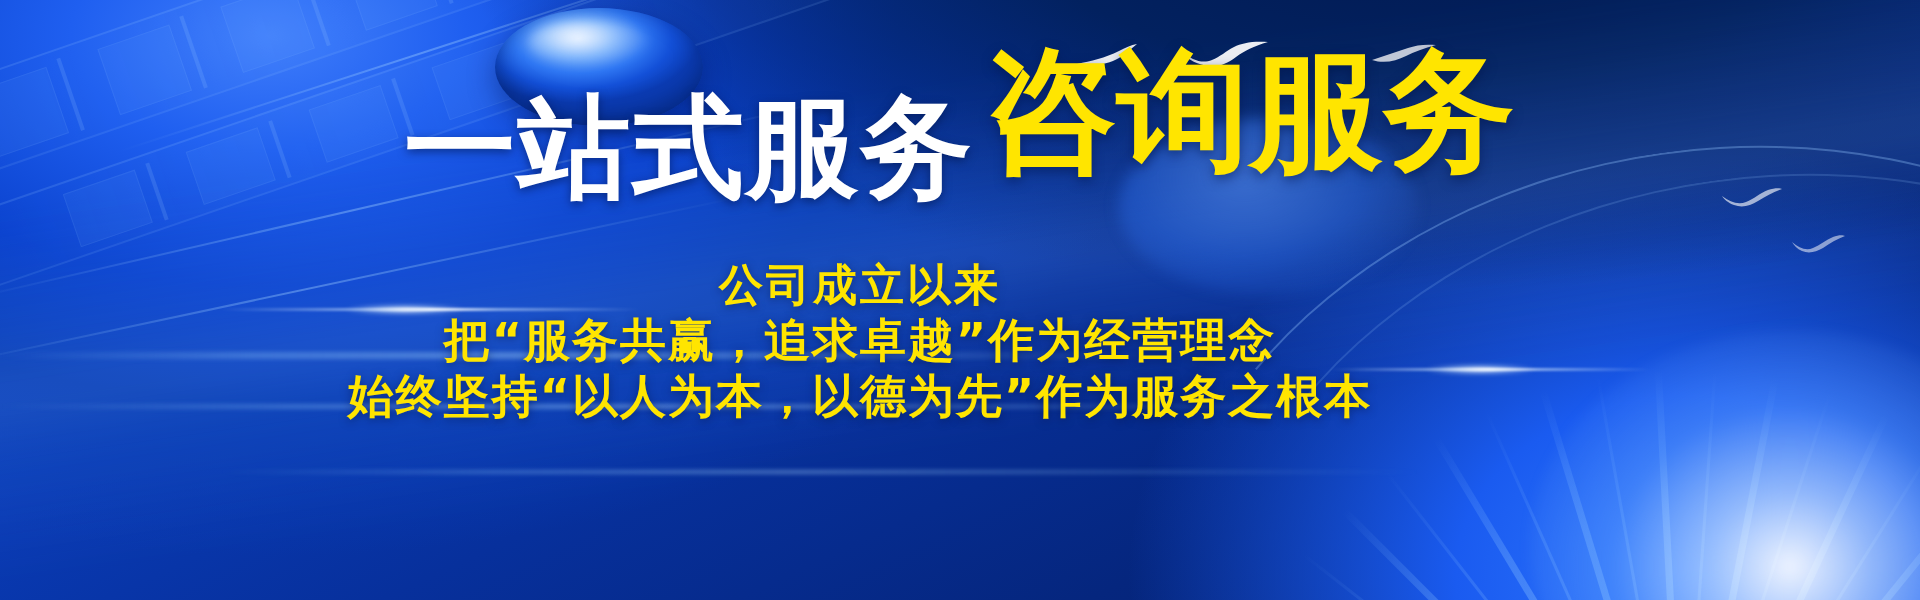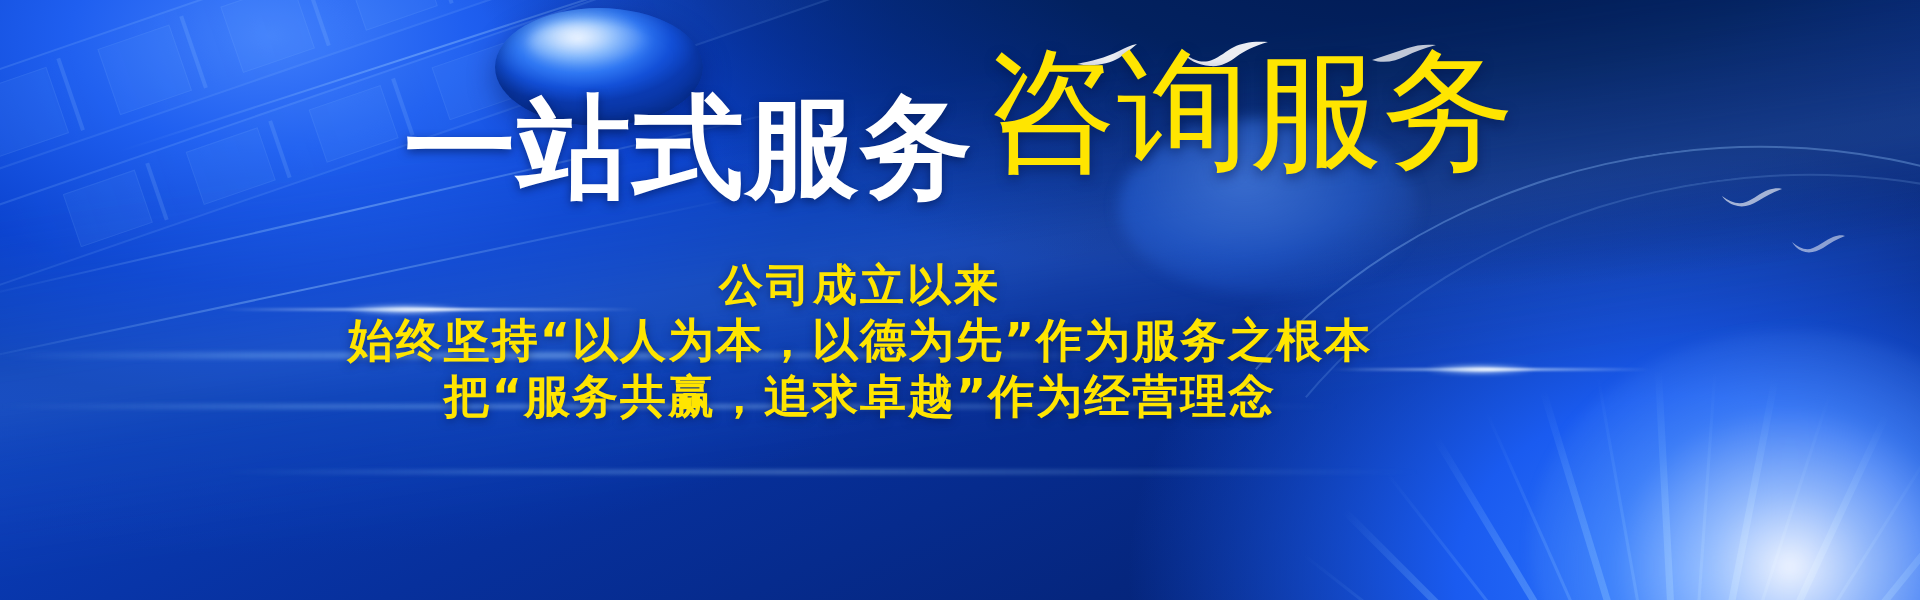--- a/index.html
+++ b/index.html
@@ -171,21 +171,21 @@
     font-weight:700;
     color:#ffffff;
     letter-spacing:2px;
     line-height:1;
     text-shadow:0 3px 10px rgba(0,18,70,.55);
     vertical-align:baseline;
     margin-top:13px;
   }
   .hl-yellow{
     font-size:132px;
-    font-weight:400;
+    font-weight:700;
     color:#ffe500;
     letter-spacing:1px;
     line-height:1;
     position:relative;
     top:-30px;
     margin-left:10px;
     text-shadow:0 4px 12px rgba(0,18,70,.5);
   }
 
   .subtitle{
@@ -303,17 +303,17 @@
   </div>
 
   <div class="headline">
     <span class="hl-inner">
       <span class="hl-white">一站式服务</span><span class="hl-yellow">咨询服务</span>
     </span>
   </div>
 
   <div class="subtitle">
     <div class="sub-line lead">公司成立以来</div>
+    <div class="sub-line">把“服务共赢，追求卓越”作为经营理念</div>
     <div class="sub-line">始终坚持“以人为本，以德为先”作为服务之根本</div>
-    <div class="sub-line">把“服务共赢，追求卓越”作为经营理念</div>
   </div>
 
 </div>
 
 </body></html>

